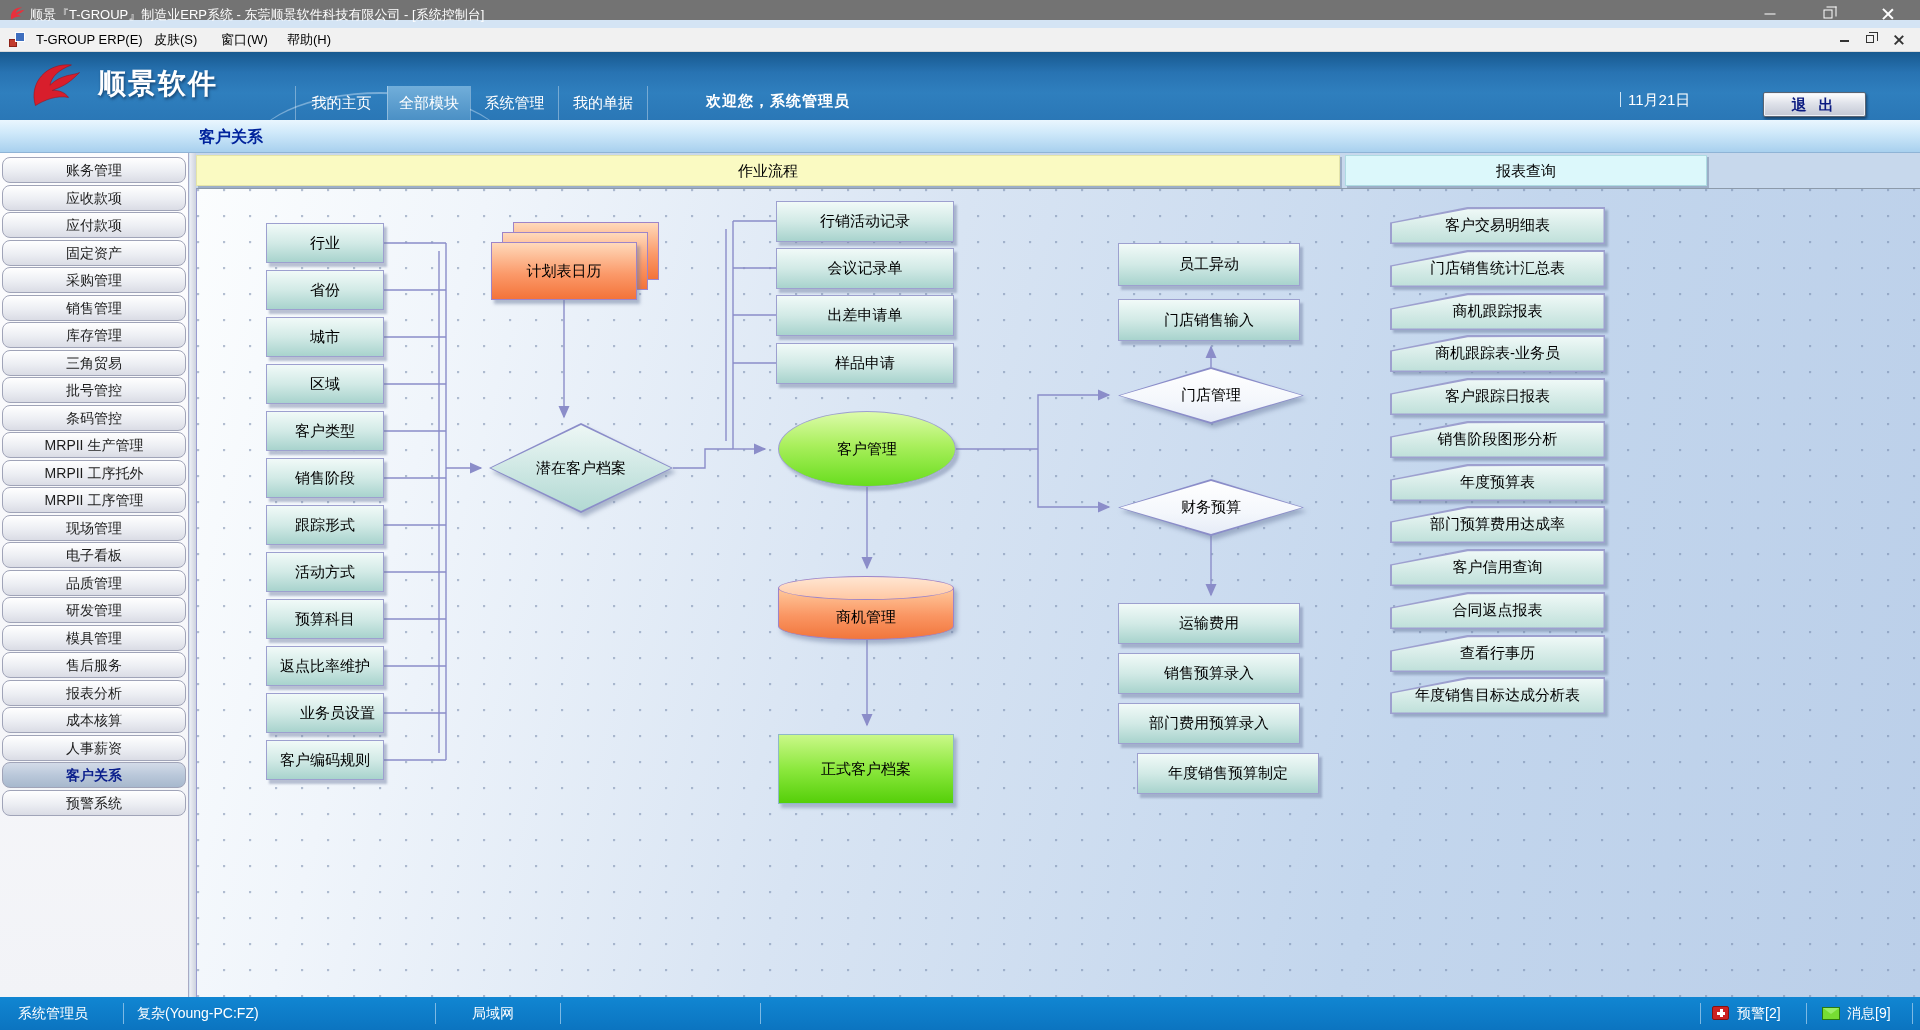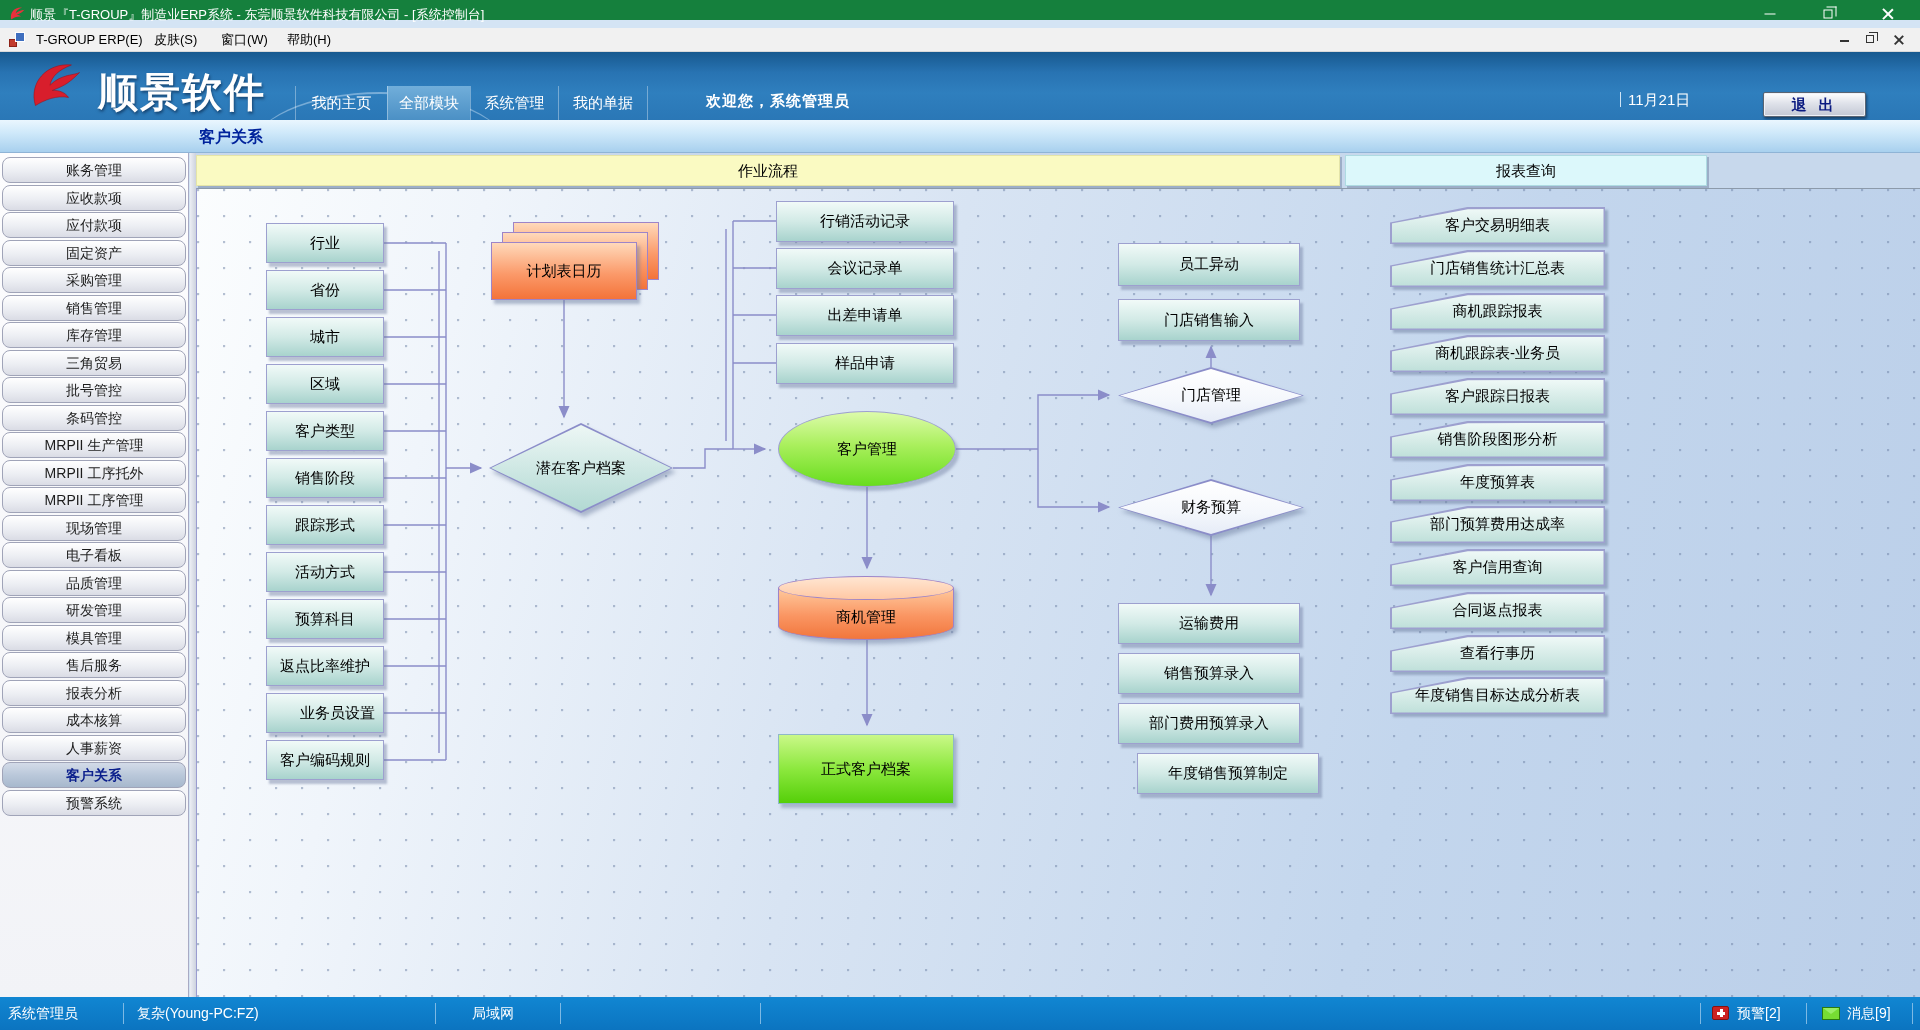--- a/index.html
+++ b/index.html
@@ -1,20 +1,20 @@
 <!DOCTYPE html>
 <html><head>
 <meta charset="utf-8">
 <style>
   * { margin:0; padding:0; box-sizing:border-box; }
   html,body { width:1920px; height:1030px; overflow:hidden; font-family:"Liberation Sans",sans-serif; }
   #app { position:relative; width:1920px; height:1030px; background:#d4e4f4; }
 
   
-  #titlebar { position:absolute; left:0; top:0; width:1920px; height:20px; background:#15803d; color:#fff; }
+  #titlebar { position:absolute; left:0; top:0; width:1920px; height:20px; background:#737373; color:#fff; }
   #titlebar .ttext { position:absolute; left:30px; top:6px; font-size:13px; white-space:nowrap; }
   #titlebar .tico { position:absolute; left:8px; top:5px; width:18px; height:18px; }
   .wctl { position:absolute; top:0; width:46px; height:28px; }
   .wctl .gl { position:absolute; left:50%; top:50%; transform:translate(-50%,-50%); }
   .gl-min { width:11px; height:0; border-bottom:1.5px solid #fff; }
   .gl-rest { width:9px; height:9px; border:1.2px solid #fff; background:transparent; }
   .gl-rest:before { content:""; position:absolute; left:2px; top:-4px; width:9px; height:9px; border:1.2px solid #fff; border-bottom:none; border-left:none; }
   .gl-x { width:12px; height:12px; }
   .gl-x:before,.gl-x:after { content:""; position:absolute; left:5px; top:-1px; width:1.6px; height:14px; background:#fff; }
   .gl-x:before { transform:rotate(45deg);} .gl-x:after { transform:rotate(-45deg);}
@@ -31,21 +31,21 @@
   .dk-rest:before { content:""; position:absolute; left:3px; top:0px; width:8px; height:8px; border:1.3px solid #333; border-left:none; border-bottom:none; }
   .dk-x { position:relative; width:10px; height:10px; margin-top:3px; }
   .dk-x:before,.dk-x:after { content:""; position:absolute; left:4px; top:-1px; width:1.6px; height:12px; background:#333; }
   .dk-x:before{transform:rotate(45deg);} .dk-x:after{transform:rotate(-45deg);}
 
   
   #banner { position:absolute; left:0; top:52px; width:1920px; height:68px;
     background:linear-gradient(180deg,#17598f 0%,#2873b2 30%,#2f7fbe 60%,#2a77b6 100%); overflow:hidden; }
   #banner .swoosh-line { position:absolute; left:250px; top:40px; width:260px; height:60px; border-top:2px solid rgba(210,230,248,.45); border-radius:50% 50% 0 0 / 100% 100% 0 0; }
   #logo-swoosh { position:absolute; left:14px; top:6px; width:80px; height:58px; }
-  #logo-text { position:absolute; left:98px; top:13px; font-size:40px; font-weight:bold; color:#fff; letter-spacing:2px; text-shadow:1px 2px 3px rgba(0,20,50,.55); }
+  #logo-text { position:absolute; left:98px; top:13px; font-size:28px; font-weight:bold; color:#fff; letter-spacing:2px; text-shadow:1px 2px 3px rgba(0,20,50,.55); }
   .tab { position:absolute; bottom:0; height:34px; line-height:34px; text-align:center; color:#fff; font-size:15px; border-left:1px solid rgba(255,255,255,.35); }
   .tab.last { border-right:1px solid rgba(255,255,255,.35); }
   .tab.active { background:linear-gradient(180deg,#71aeda,#4b90c5); }
   #welcome { position:absolute; left:706px; bottom:9px; color:#fff; font-weight:bold; font-size:15px; letter-spacing:1px; }
   #datewrap { position:absolute; left:1628px; bottom:10px; color:#fff; font-size:15px; }
   #datewrap .bar { position:absolute; left:-8px; top:1px; width:1px; height:15px; background:#cfe4f5; }
   #exit-btn { position:absolute; left:1763px; top:40px; width:103px; height:25px; background:linear-gradient(180deg,#ffffff,#dfe2ea 45%,#c3c8d4);
     border:1px solid #5a6472; box-shadow:inset 0 0 0 1px #eef1f7, 1px 2px 3px rgba(0,10,30,.5); border-radius:2px;
     color:#0a1a80; font-weight:bold; font-size:15px; text-align:center; line-height:23px; letter-spacing:4px; cursor:pointer; }
 
@@ -421,21 +421,21 @@
           <div class="o"></div>
           <div class="i">
             <span>年度销售目标达成分析表</span>
           </div>
         </div>
 
     </div>
   </div>
 
   <div id="statusbar">
-    <span class="st" style="left:8px;">系统管理员</span>
+    <span class="st" style="left:18px;">系统管理员</span>
     <div class="sep" style="left:123px;"></div>
     <span class="st" style="left:137px;">复杂(Young-PC:FZ)</span>
     <div class="sep" style="left:435px;"></div>
     <span class="st" style="left:472px;">局域网</span>
     <div class="sep" style="left:560px;"></div>
     <div class="sep" style="left:760px;"></div>
     <div class="sep" style="left:1700px;"></div>
     <div id="medkit"></div>
     <span class="st" style="left:1737px;">预警[2]</span>
     <div class="sep" style="left:1806px;"></div>

